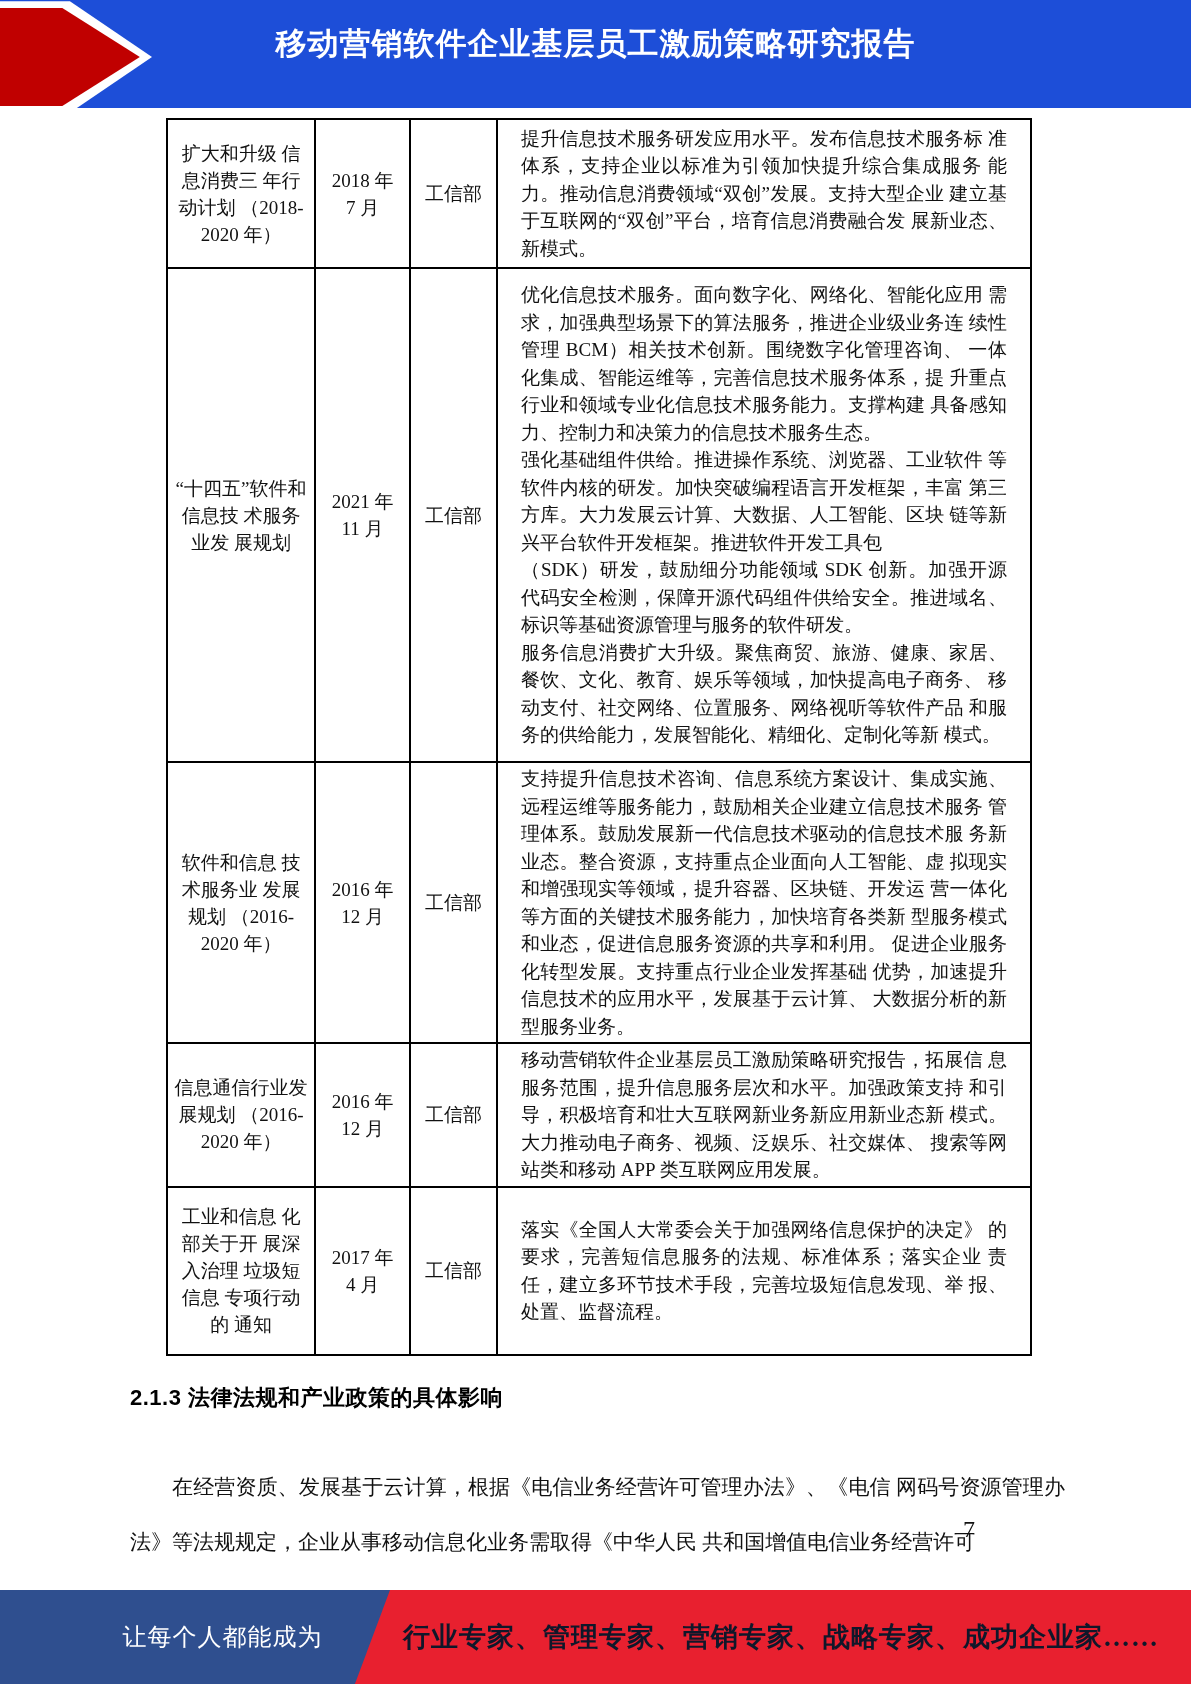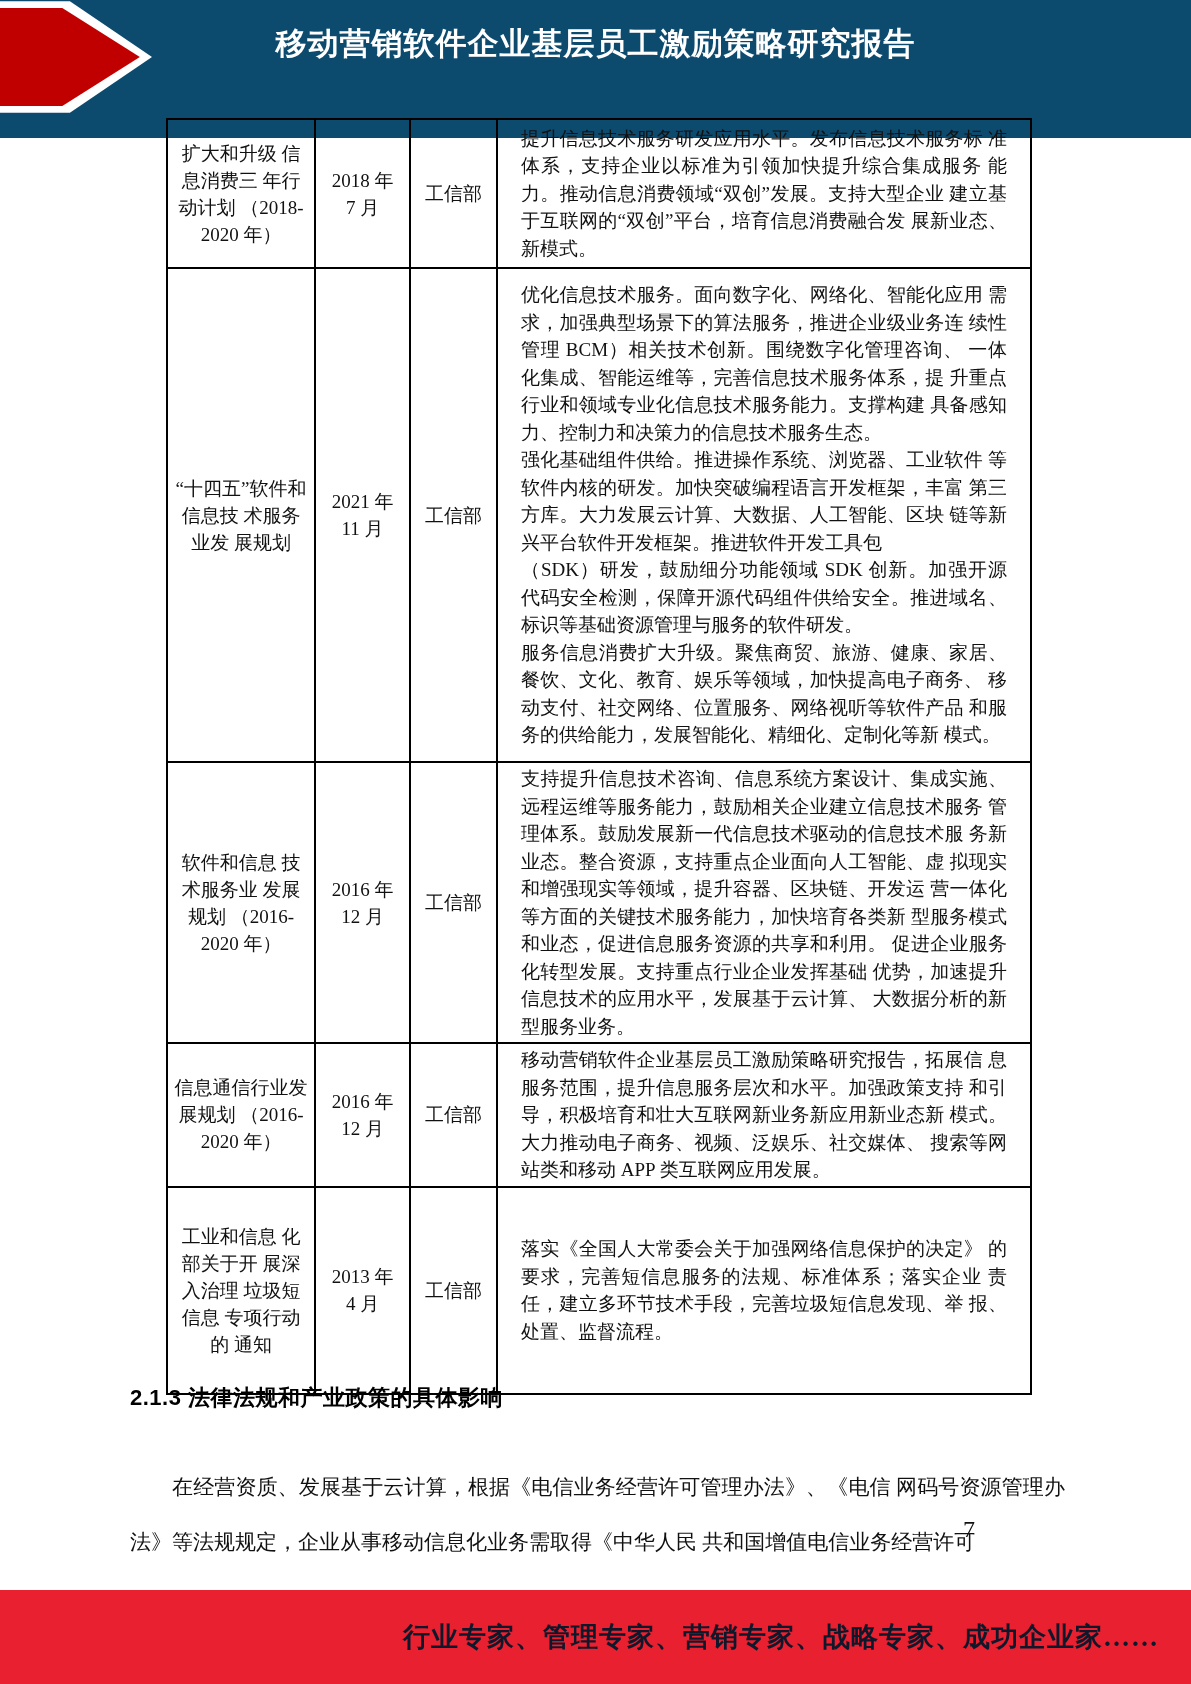--- a/index.html
+++ b/index.html
@@ -4,22 +4,22 @@
 <style>
   html,body { margin:0; padding:0; }
   body {
     width:1191px; height:1684px; position:relative; background:#ffffff;
     font-family:"Liberation Serif", serif; color:#111;
     overflow:hidden;
   }
 
   
   .header-band {
-    position:absolute; top:0; left:0; width:1191px; height:138px;
-    background:#0c4a6e;
+    position:absolute; top:0; left:0; width:1191px; height:108px;
+    background:#1d4ed8;
   }
   .header-title {
     position:absolute; top:0; left:0; width:100%; height:88px;
     display:flex; align-items:center; justify-content:center;
     color:#ffffff; font-family:"Liberation Sans", sans-serif;
     font-weight:bold; font-size:31px; letter-spacing:1px;
   }
   .chevron-wrap { position:absolute; top:0; left:0; width:152px; height:114px; }
   .chevron-white {
     position:absolute; inset:0; background:#ffffff;
@@ -45,21 +45,21 @@
   .col-agency { width:87px; }
   .col-content{ width:534px; }
   td.policy-cell { text-align:center;border-radius:18px; }
   td.date-cell   { text-align:center; white-space:pre-line; }
   td.agency-cell { text-align:center; padding:2px 8px; }
   td.content-cell{ text-align:justify; white-space:pre-line; line-height:27.5px; padding:2px 23px; }
   tr.row-1 { height:149px; }
   tr.row-2 { height:494px; }
   tr.row-3 { height:276px; }
   tr.row-4 { height:133px; }
-  tr.row-5 { height:207px; }
+  tr.row-5 { height:168px; }
 
   
   .section-heading {
     position:absolute; top:1383px; left:130px;
     font-family:"Liberation Sans", sans-serif; font-weight:bold;
     font-size:22px; color:#000; letter-spacing:0.5px;
   }
   .body-paragraph {
     position:absolute; top:1460px; left:130px; width:935px;
     font-size:21px; line-height:55px; text-align:justify;
@@ -136,29 +136,32 @@
     </tr>
     <tr class="row-4">
       <td class="policy-cell">信息通信行业发展规划 （2016-2020 年）</td>
       <td class="date-cell">2016 年
 12 月</td>
       <td class="agency-cell">工信部</td>
       <td class="content-cell">移动营销软件企业基层员工激励策略研究报告，拓展信 息服务范围，提升信息服务层次和水平。加强政策支持 和引导，积极培育和壮大互联网新业务新应用新业态新 模式。大力推动电子商务、视频、泛娱乐、社交媒体、 搜索等网站类和移动 APP 类互联网应用发展。</td>
     </tr>
     <tr class="row-5">
       <td class="policy-cell">工业和信息 化部关于开 展深入治理 垃圾短信息 专项行动的 通知</td>
-      <td class="date-cell">2013 年
+      <td class="date-cell">2017 年
 4 月</td>
       <td class="agency-cell">工信部</td>
       <td class="content-cell">落实《全国人大常委会关于加强网络信息保护的决定》 的要求，完善短信息服务的法规、标准体系；落实企业 责任，建立多环节技术手段，完善垃圾短信息发现、举 报、处置、监督流程。</td>
     </tr>
   </tbody>
 </table>
 
 <div class="section-heading">2.1.3 法律法规和产业政策的具体影响</div>
 
 <div class="body-paragraph">在经营资质、发展基于云计算，根据《电信业务经营许可管理办法》、《电信 网码号资源管理办法》等法规规定，企业从事移动信息化业务需取得《中华人民 共和国增值电信业务经营许可</div>
 
 <div class="page-number">7</div>
 
 <div class="footer">
+  <div class="footer-blue">
+    <span class="footer-left-text">让每个人都能成为</span>
+  </div>
   <div class="footer-right-text">行业专家、管理专家、营销专家、战略专家、成功企业家……</div>
 </div>
 
 </body></html>

